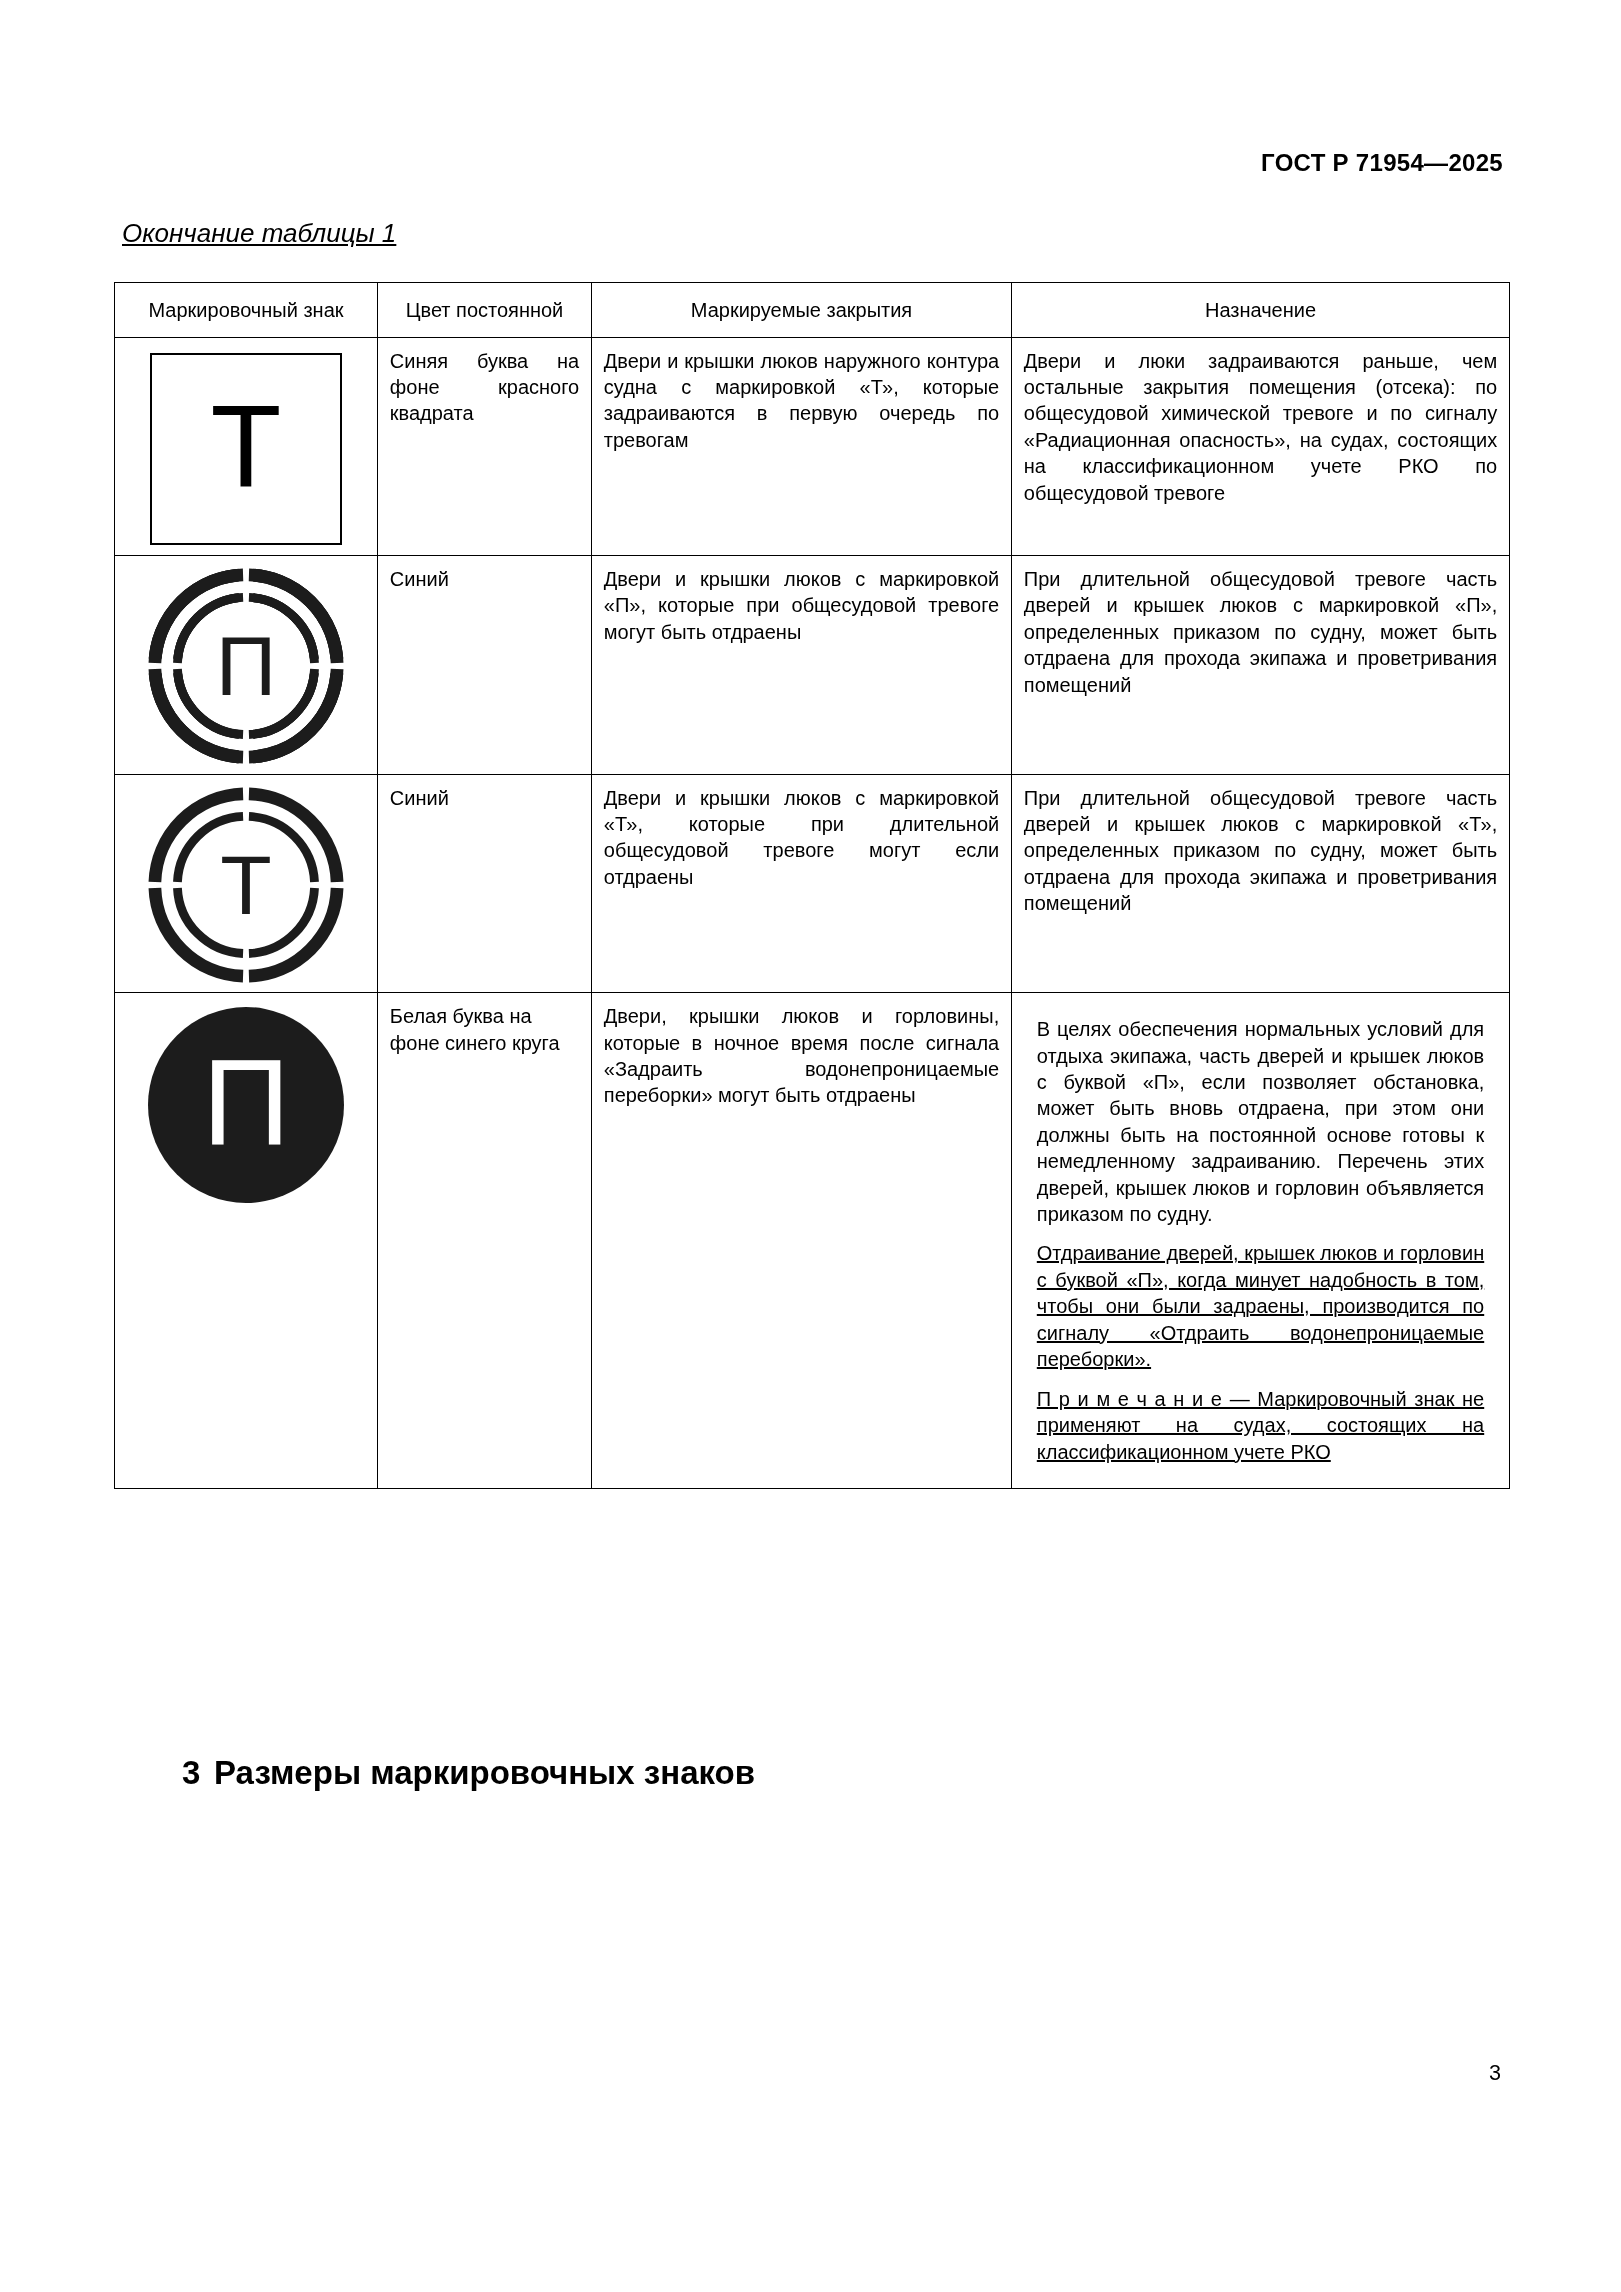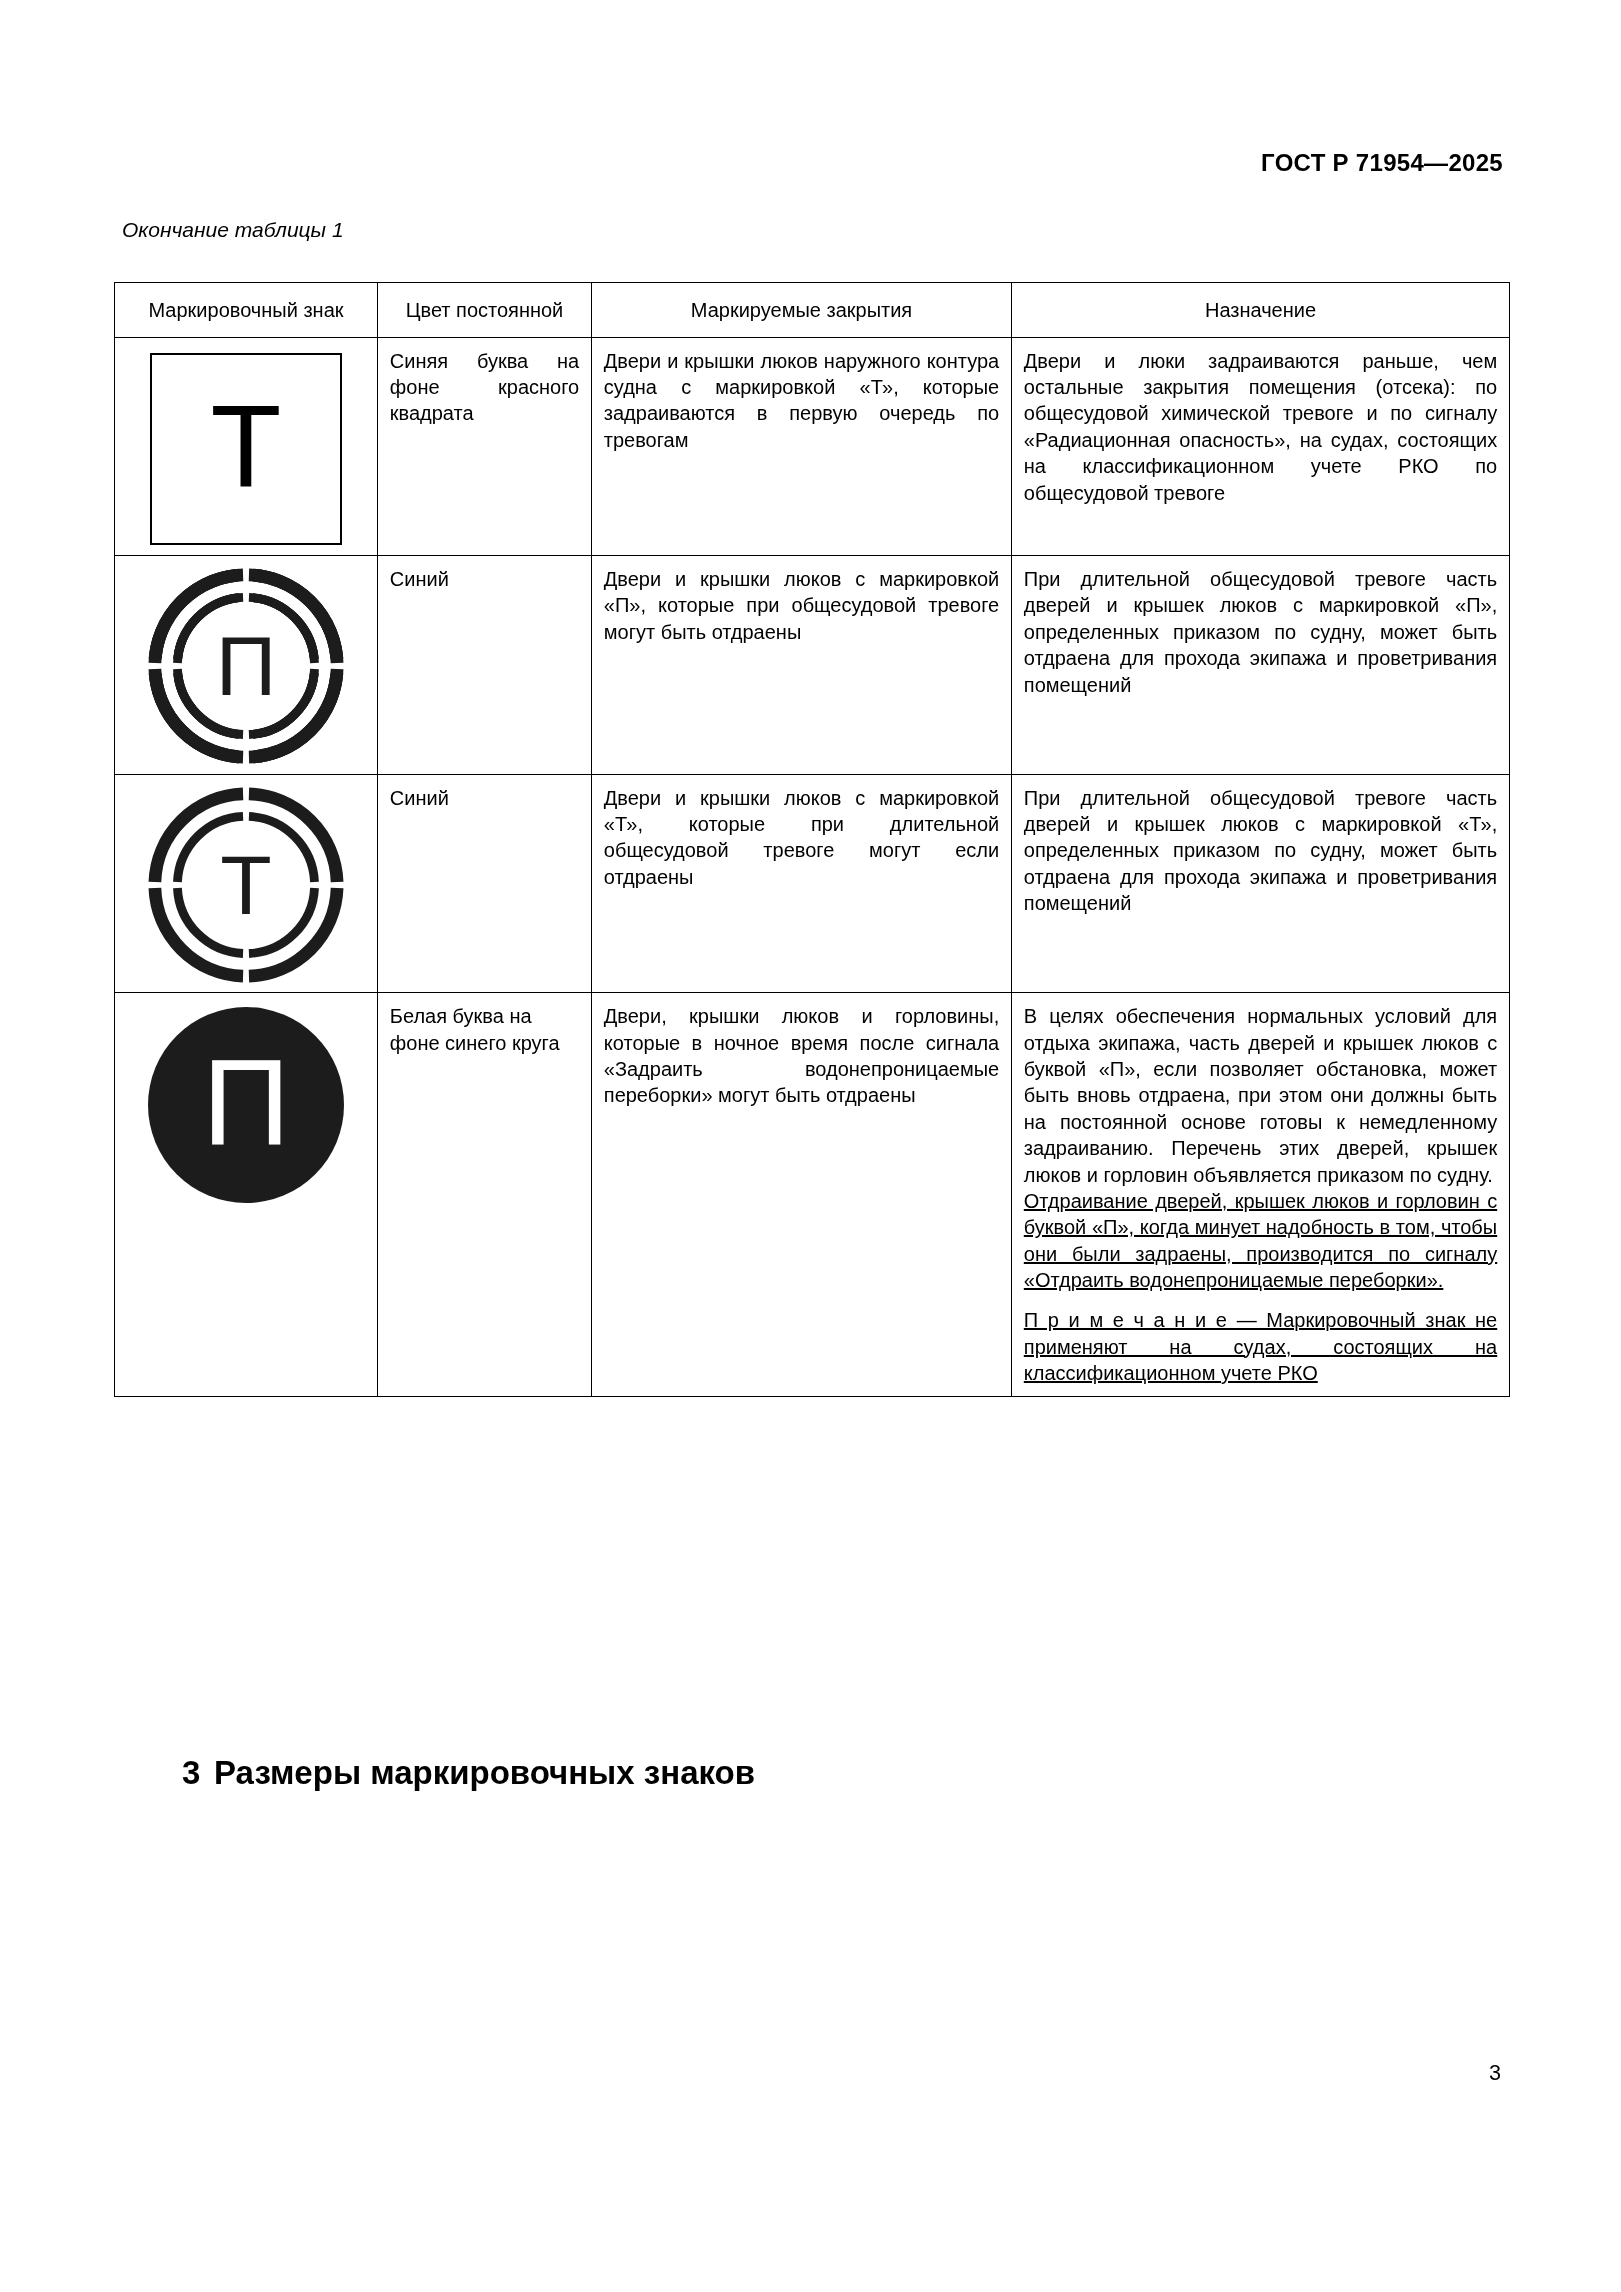--- a/index.html
+++ b/index.html
@@ -27,22 +27,23 @@
     top: 149px;
     right: 118px;
     font-size: 24px;
     font-weight: bold;
     letter-spacing: 0.3px;
   }
   .table-caption {
     position: absolute;
     top: 218px;
     left: 122px;
-    font-size: 21px;
+    font-size: 26px;
     font-style: italic;
+    text-decoration: underline;
   }
   table.mark-table {
     position: absolute;
     top: 282px;
     left: 114px;
     width: 1394px;
     border-collapse: collapse;
     table-layout: fixed;
   }
   table.mark-table th,
@@ -64,21 +65,21 @@
   col.c3 { width: 420px; }
   col.c4 { width: 498px; }
 
   td.sign-cell {
     text-align: center;
     vertical-align: top;
     padding-top: 21.6px;
     padding-bottom: 21.6px;
   }
   td.just { text-align: justify; text-justify: inter-word; }
-  td.just p { margin: 0; }
+  td.just p { margin: 13px; }
   td.just p + p { margin-top: 0px; text-decoration: underline; }
 
   
   .sq-sign {
     width: 192px;
     height: 192px;
     border: 2.4px solid #000;
     position: relative;
     margin: 5.9px auto 0;
     box-sizing: border-box;

